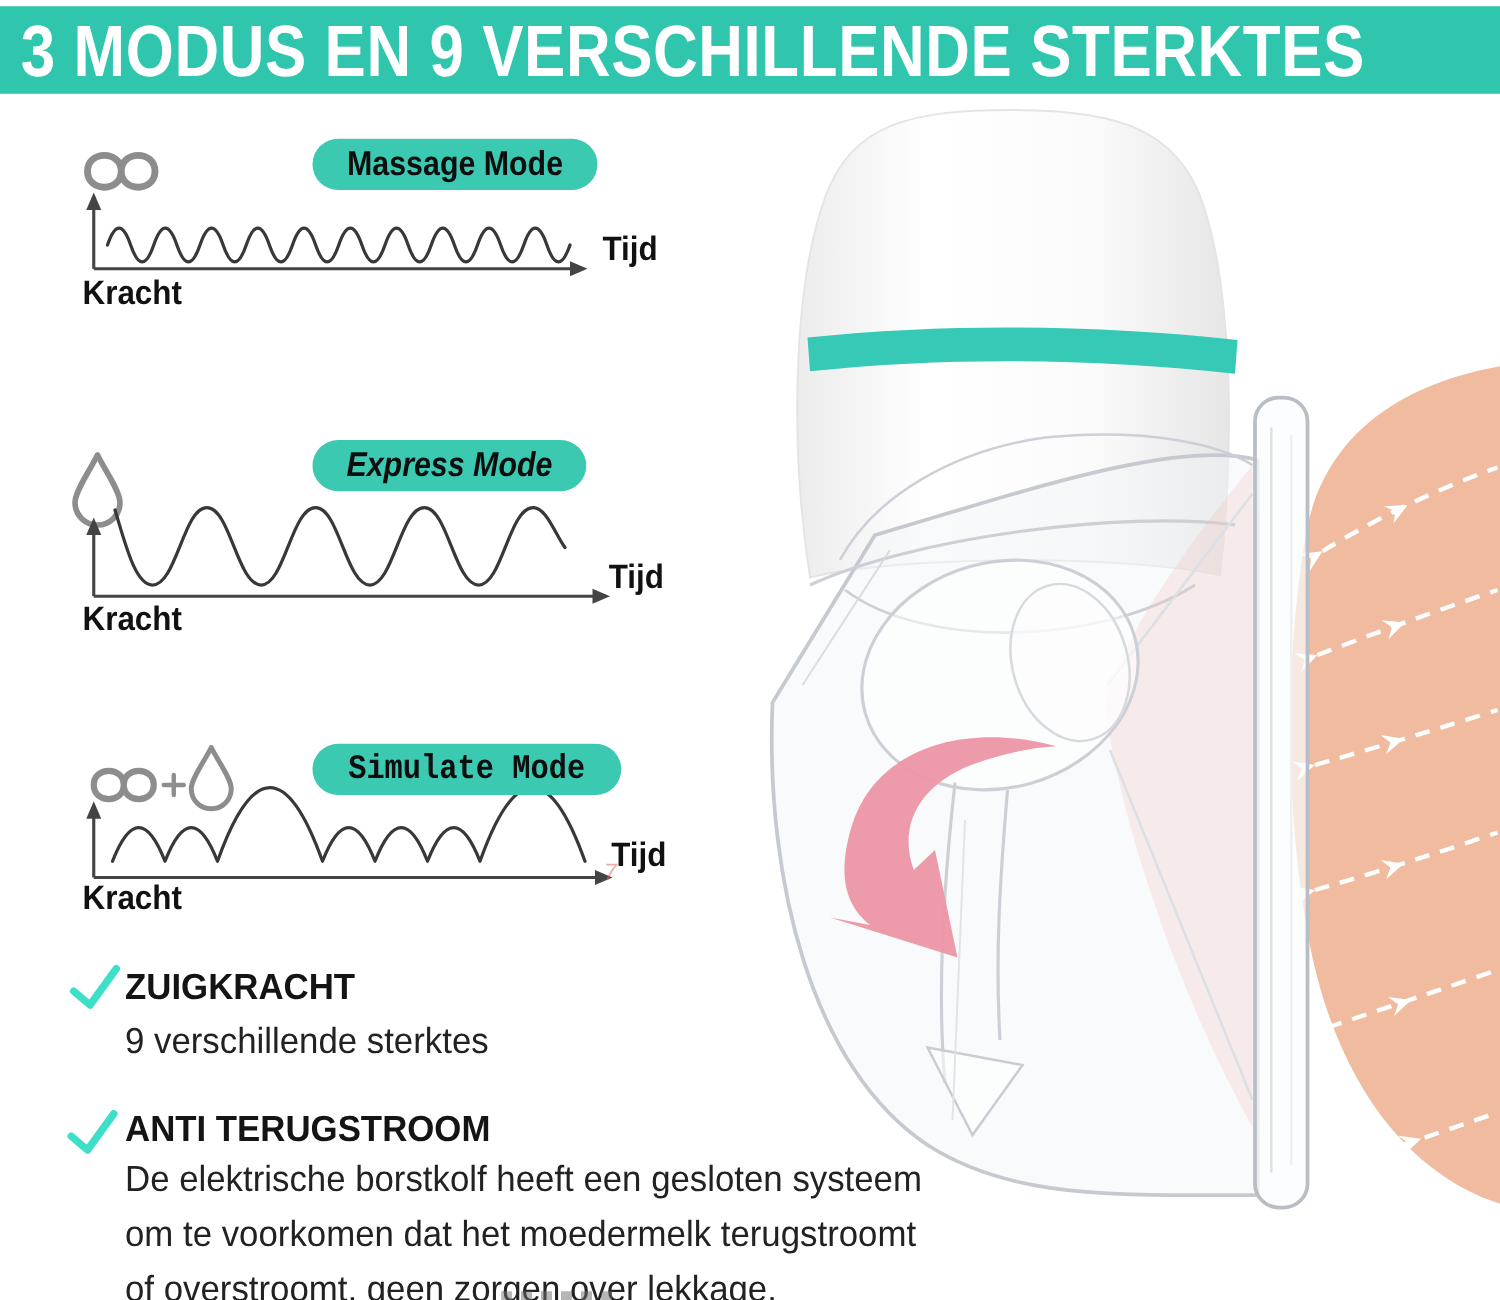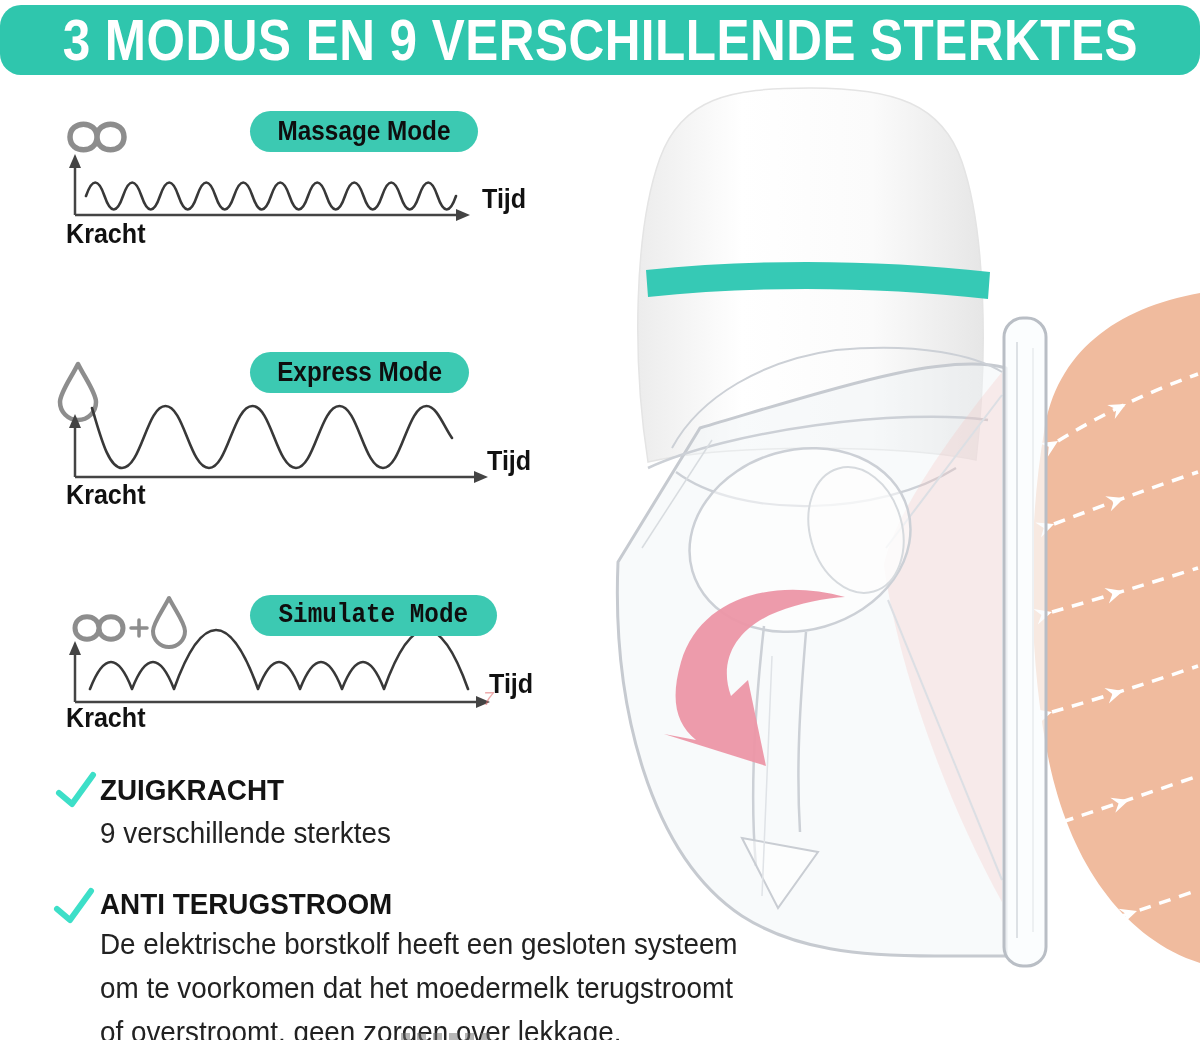--- a/index.html
+++ b/index.html
@@ -6,37 +6,37 @@
     --banner-teal:#2fc6ad; --pill-teal:#3cc9b2; --band-teal:#36c9b5;
     --check-teal:#3ddfc8; --skin:#f0bb9e; --flow-arrow-pink:#ec96a7;
   }
   html,body{margin:0;padding:0;}
   body{
     width:1200px;height:1040px;position:relative;background:#ffffff;
     font-family:"Liberation Sans", sans-serif;overflow:hidden;color:#1d1d1d;
   }
   .banner{
     position:absolute;left:0;top:5px;width:1200px;height:70px;
-    background:var(--banner-teal);display:flex;align-items:center;justify-content:center;border-radius:21px;
+    background:var(--banner-teal);display:flex;align-items:center;justify-content:flex-start;
   }
   .banner-text{
     color:#ffffff;font-weight:bold;font-size:51px;white-space:nowrap;
     transform:scaleY(1.14) scaleX(0.97);letter-spacing:0.5px;
   }
   .scene{position:absolute;left:0;top:0;width:1200px;height:1040px;}
   .pill{
     position:absolute;background:var(--pill-teal);border-radius:21px;
-    padding:5px 18px;height:31px;display:flex;align-items:flex-start;justify-content:center;
+    padding:5px 18px;height:31px;display:flex;align-items:center;justify-content:center;
   }
   .pill-text{
     color:#0e0e0e;font-weight:bold;font-size:27px;white-space:nowrap;
     transform:scaleX(0.9) scaleY(1.02);transform-origin:center;
   }
   #pill-massage{left:250px;top:111px;}
-  #pill-express{left:250px;top:352px;}
+  #pill-express{left:250px;top:352px;font-style:italic;}
   #pill-simulate{left:250px;top:595px;font-family:Liberation Mono, monospace;}
   .axis-label{
     position:absolute;font-weight:bold;font-size:27px;color:#111;
     transform:scaleX(0.93);transform-origin:left top;white-space:nowrap;
   }
   #tijd-massage{left:482px;top:184px;}
   #tijd-express{left:487px;top:446px;}
   #tijd-simulate{left:489px;top:669px;}
   #kracht-massage{left:66px;top:219px;}
   #kracht-express{left:66px;top:480px;}

